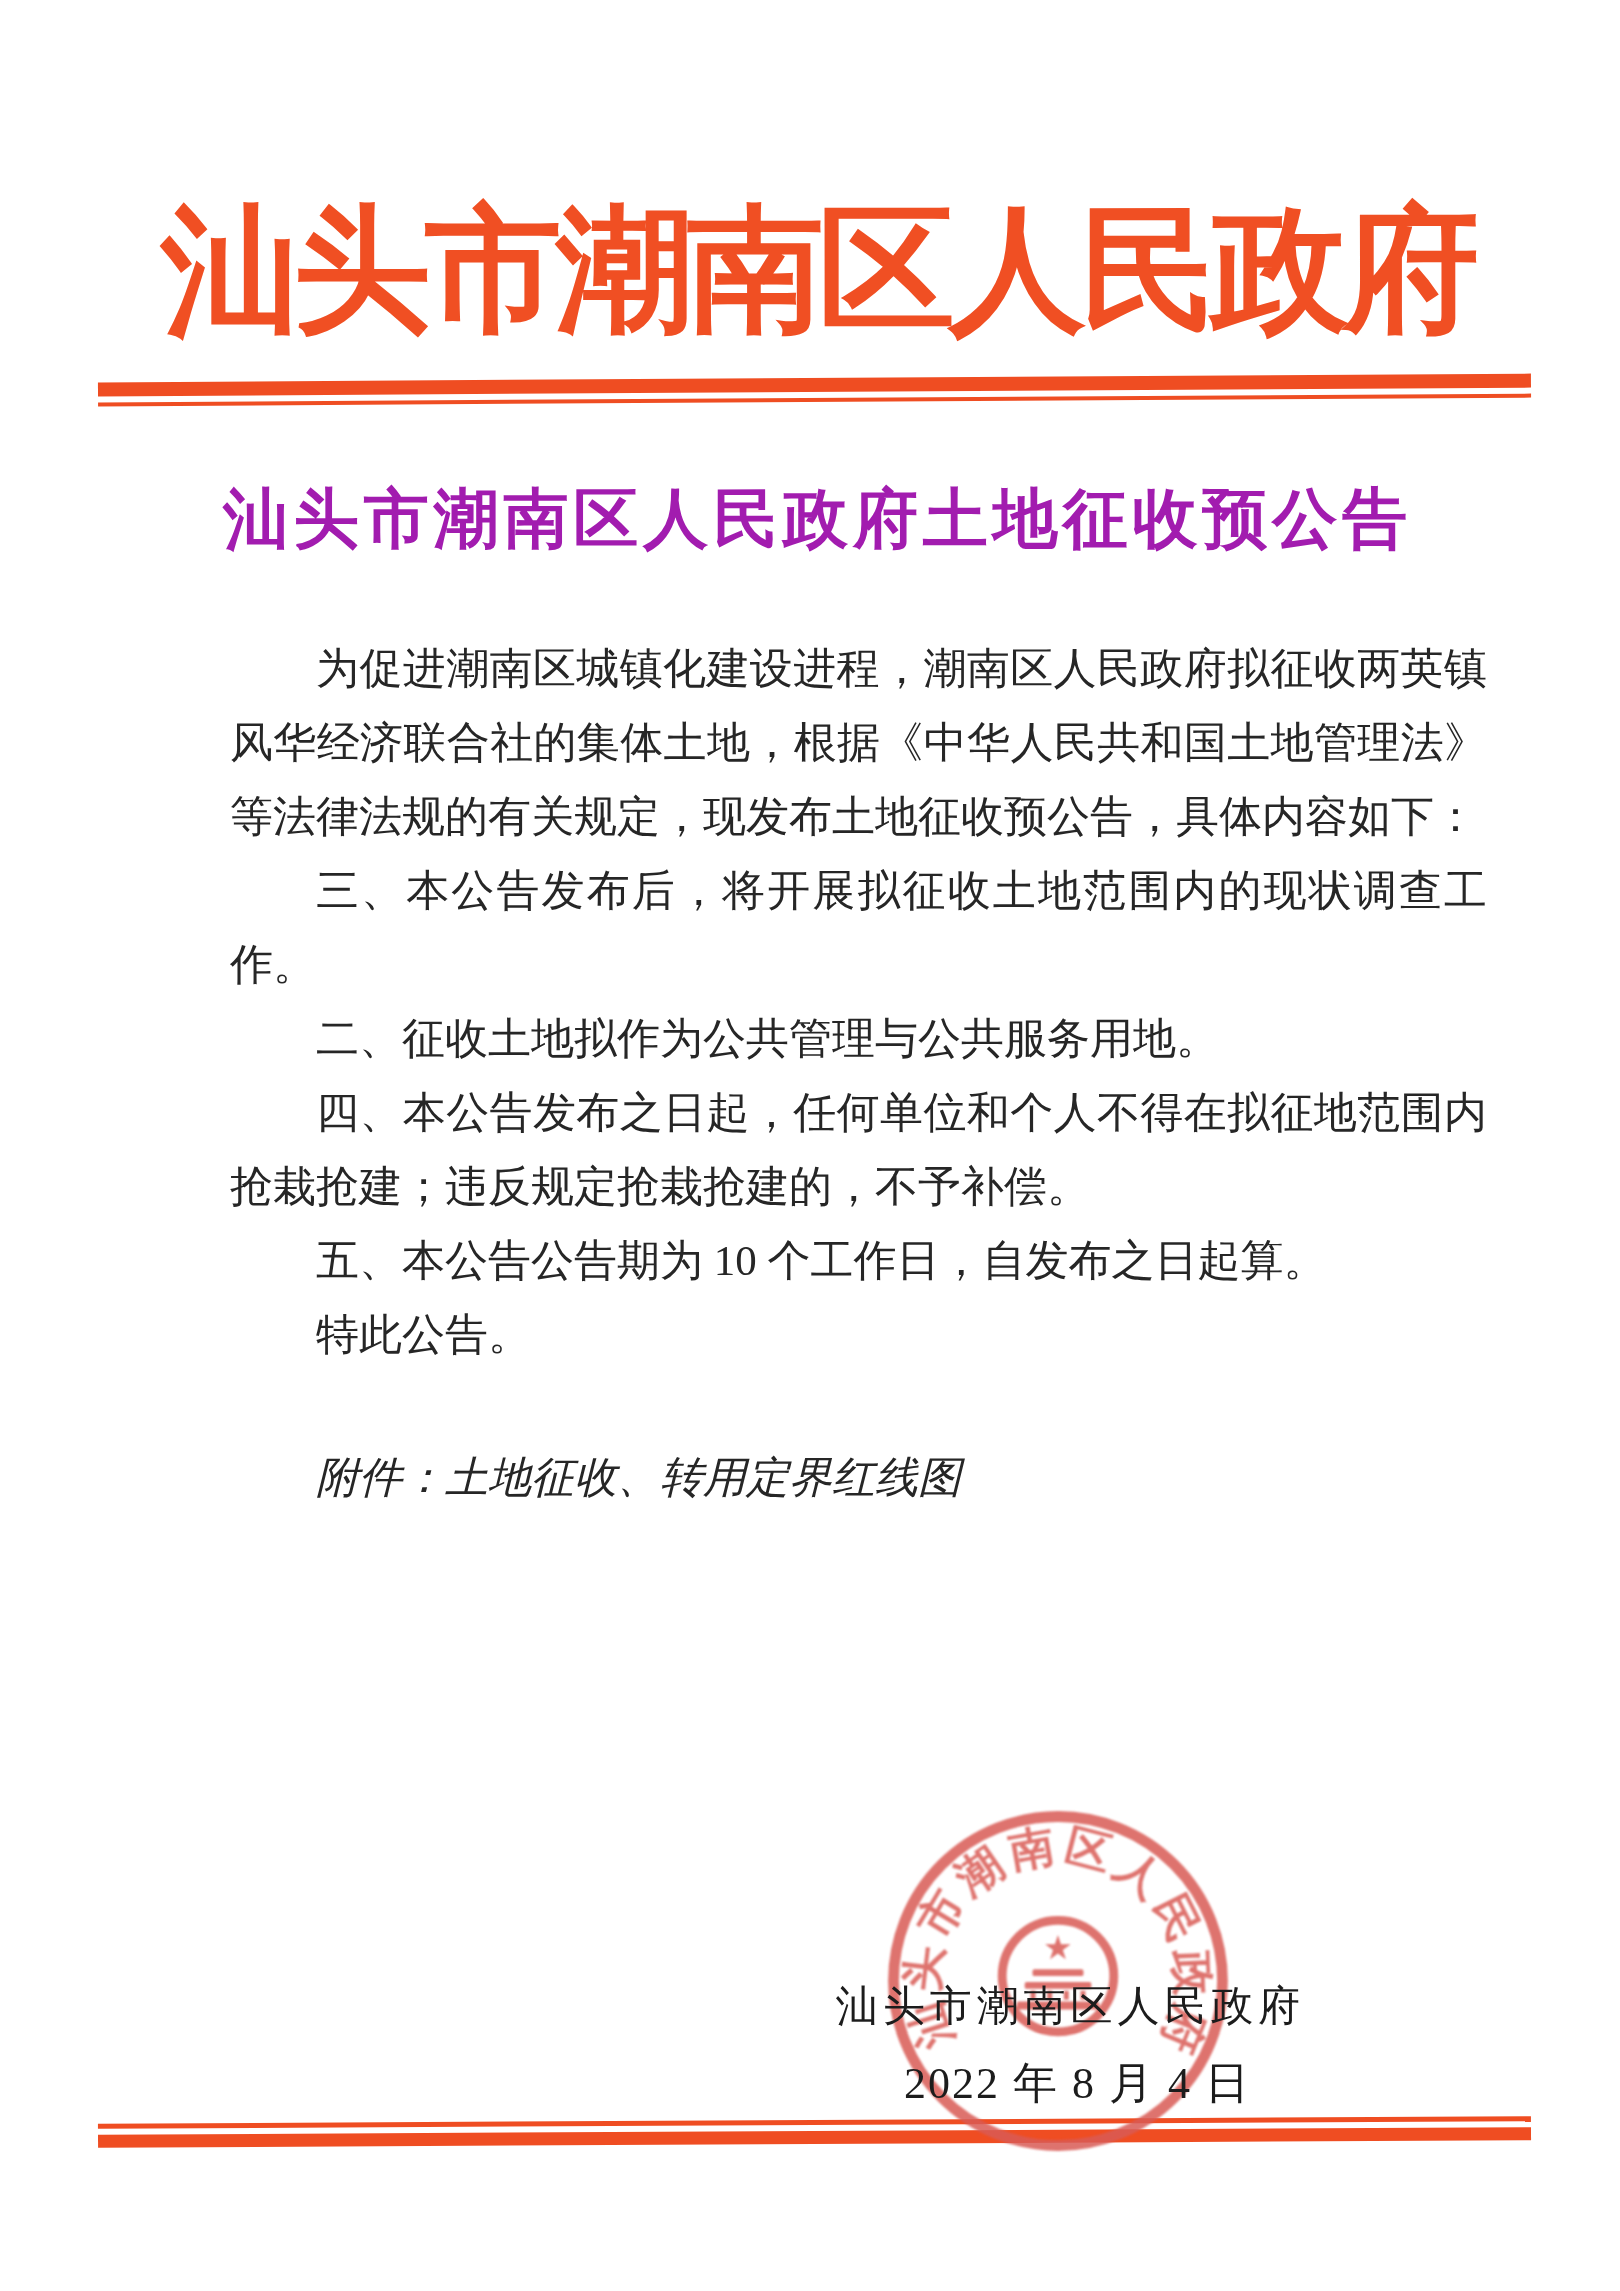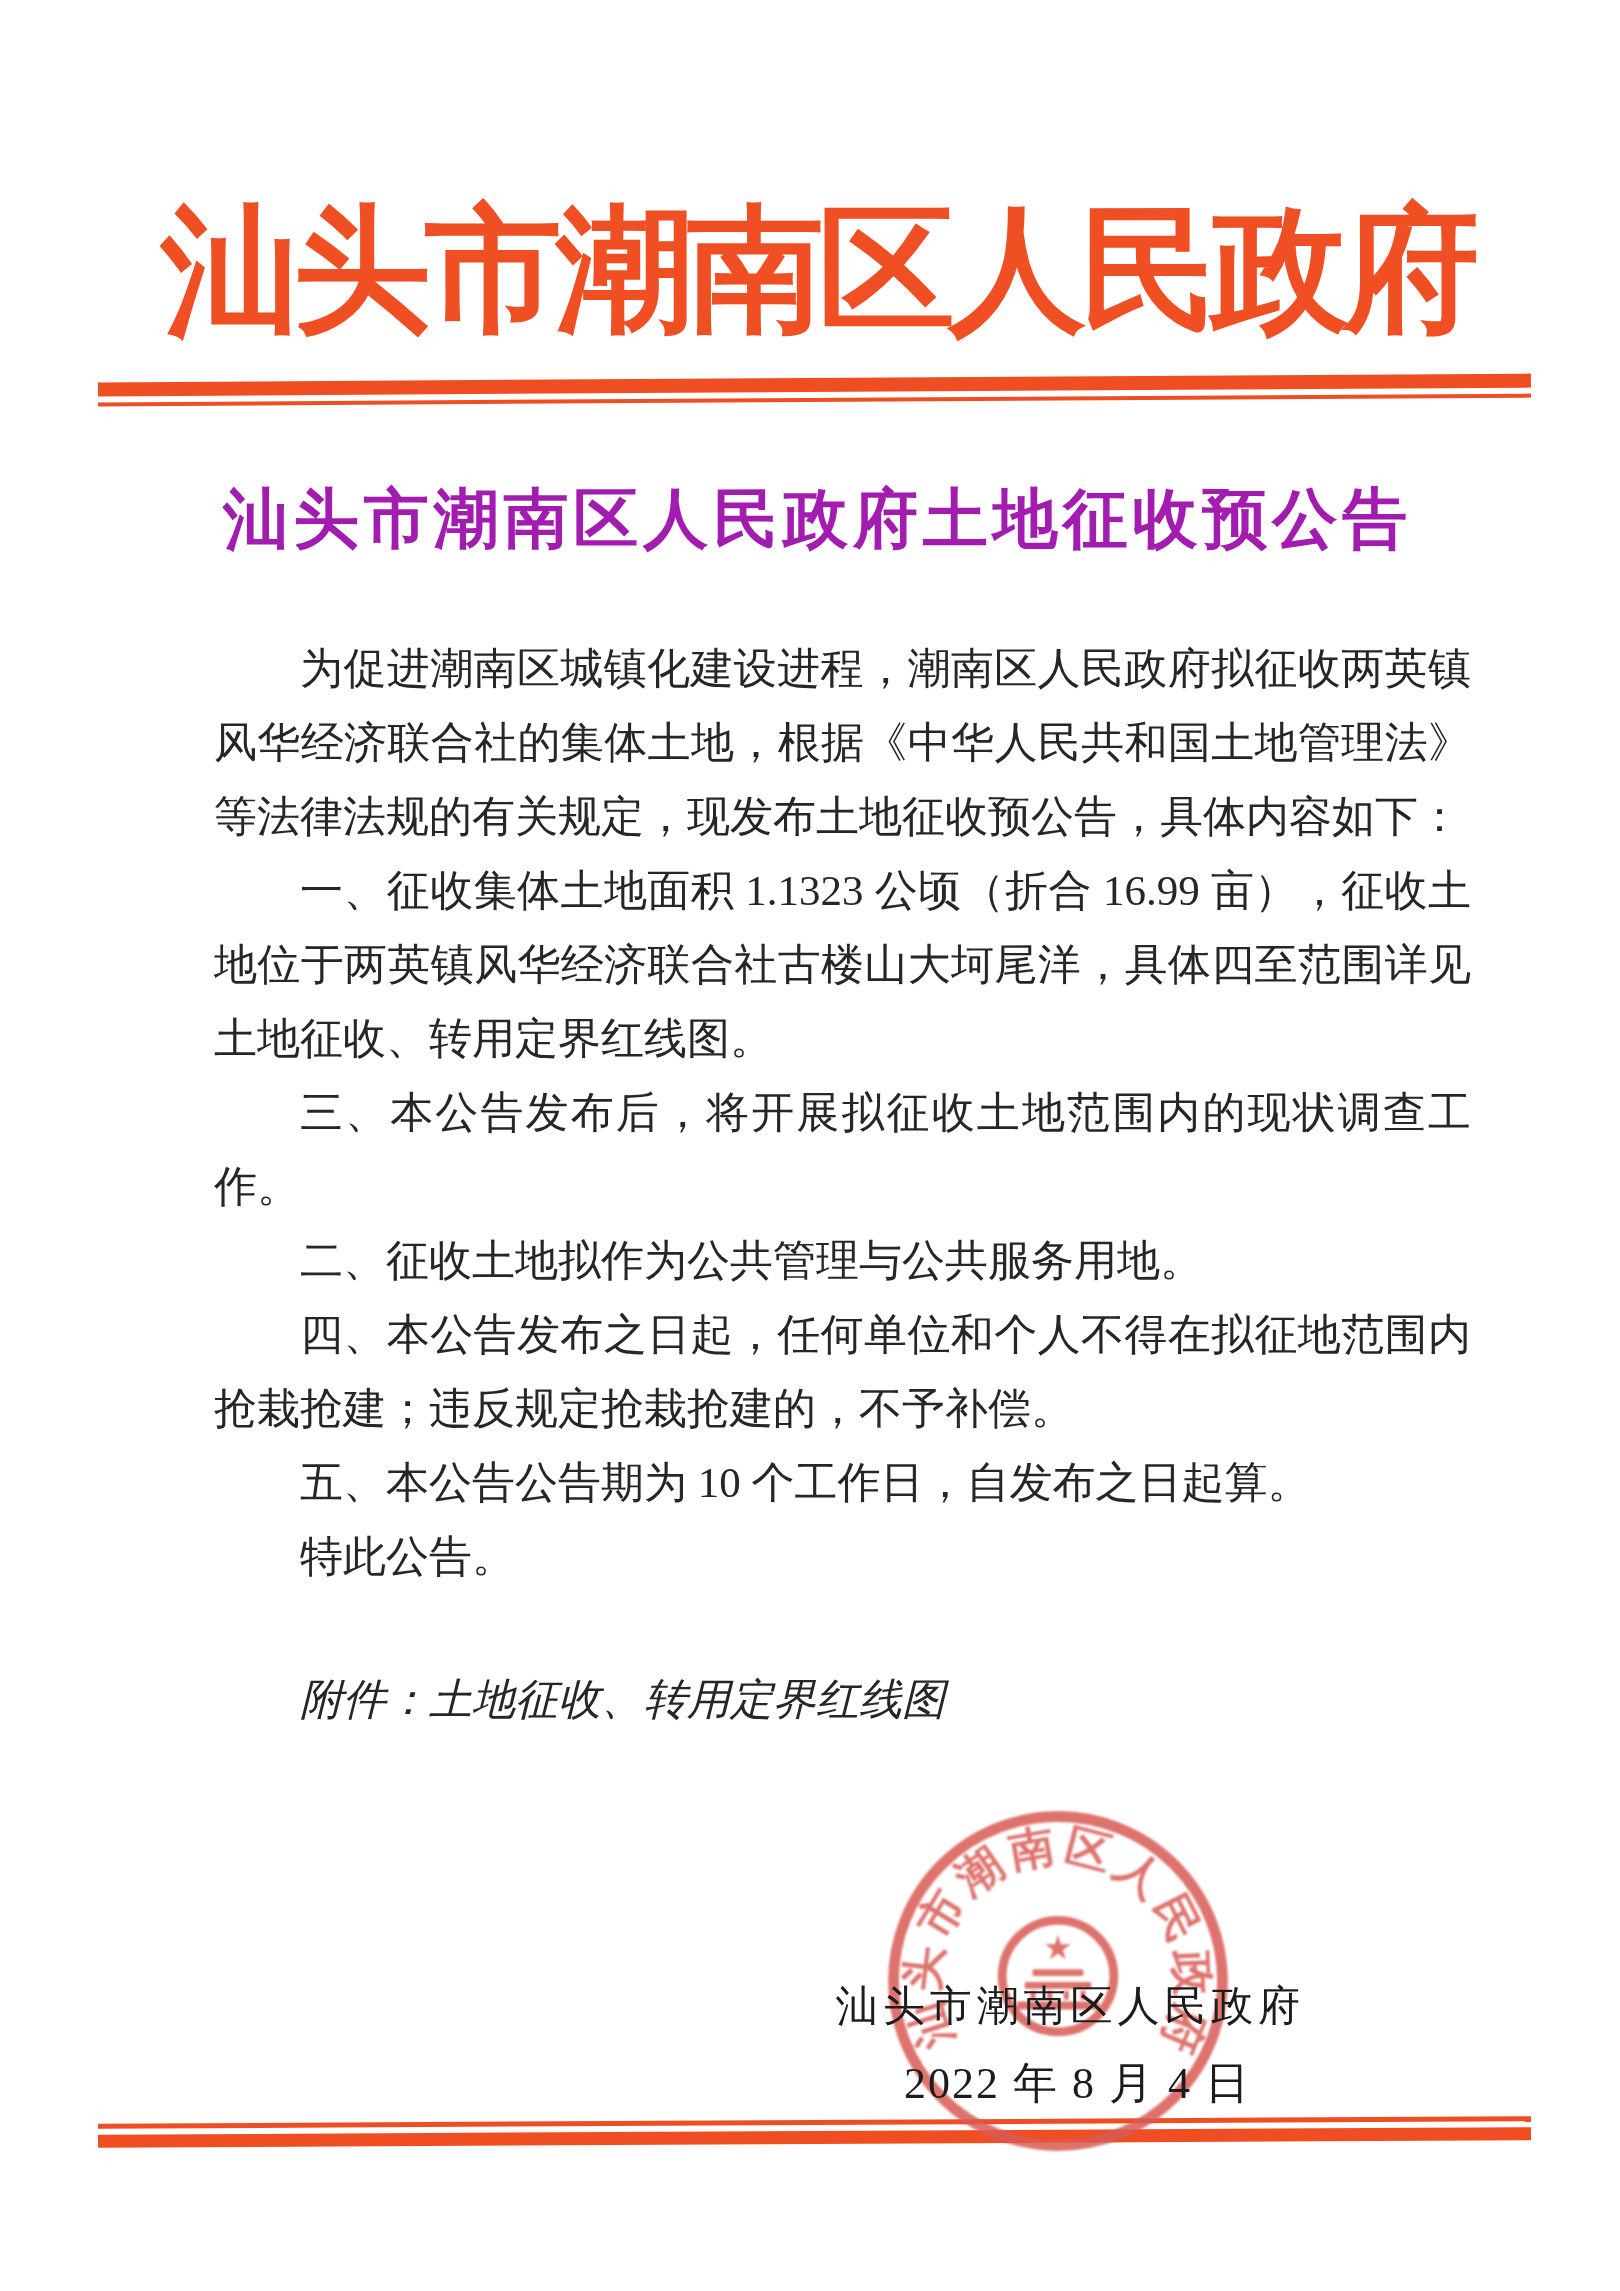--- a/index.html
+++ b/index.html
@@ -40,21 +40,21 @@
     position:absolute;top:484px;left:0;width:100%;
     margin:0;text-align:center;
     font-size:65px;line-height:71px;
     letter-spacing:4.9px;
     font-weight:700;
     color:#a21caf;
     white-space:nowrap;
   }
   
   .body{
-    position:absolute;top:632px;left:214px;width:1257px;
+    position:absolute;top:632px;left:230px;width:1257px;
     font-size:43px;line-height:74px;
     text-align:justify;
     color:#262626;
   }
   .body p{margin:0;text-indent:86px;}
   .body p.attachment{margin-top:69px;font-style:italic;}
   
   .sig-name{
     position:absolute;left:836px;top:1978px;
     font-size:42px;letter-spacing:4.9px;
@@ -93,21 +93,20 @@
   <div class="rule rule-top">
     <div class="thick"></div>
     <div class="gap"></div>
     <div class="thin"></div>
   </div>
 
   <h1 class="doc-title">汕头市潮南区人民政府土地征收预公告</h1>
 
   <div class="body">
     <p>为促进潮南区城镇化建设进程，潮南区人民政府拟征收两英镇风华经济联合社的集体土地，根据《中华人民共和国土地管理法》等法律法规的有关规定，现发布土地征收预公告，具体内容如下：</p>
-    <p>一、征收集体土地面积 1.1323 公顷（折合 16.99 亩），征收土地位于两英镇风华经济联合社古楼山大坷尾洋，具体四至范围详见土地征收、转用定界红线图。</p>
     <p>三、本公告发布后，将开展拟征收土地范围内的现状调查工作。</p>
     <p>二、征收土地拟作为公共管理与公共服务用地。</p>
     <p>四、本公告发布之日起，任何单位和个人不得在拟征地范围内抢栽抢建；违反规定抢栽抢建的，不予补偿。</p>
     <p>五、本公告公告期为 10 个工作日，自发布之日起算。</p>
     <p>特此公告。</p>
     <p class="attachment">附件：土地征收、转用定界红线图</p>
   </div>
 
   <svg class="seal" viewBox="-192 -192 384 384" xmlns="http://www.w3.org/2000/svg">
     <circle class="seal-ring" cx="0" cy="0" r="168"></circle>

